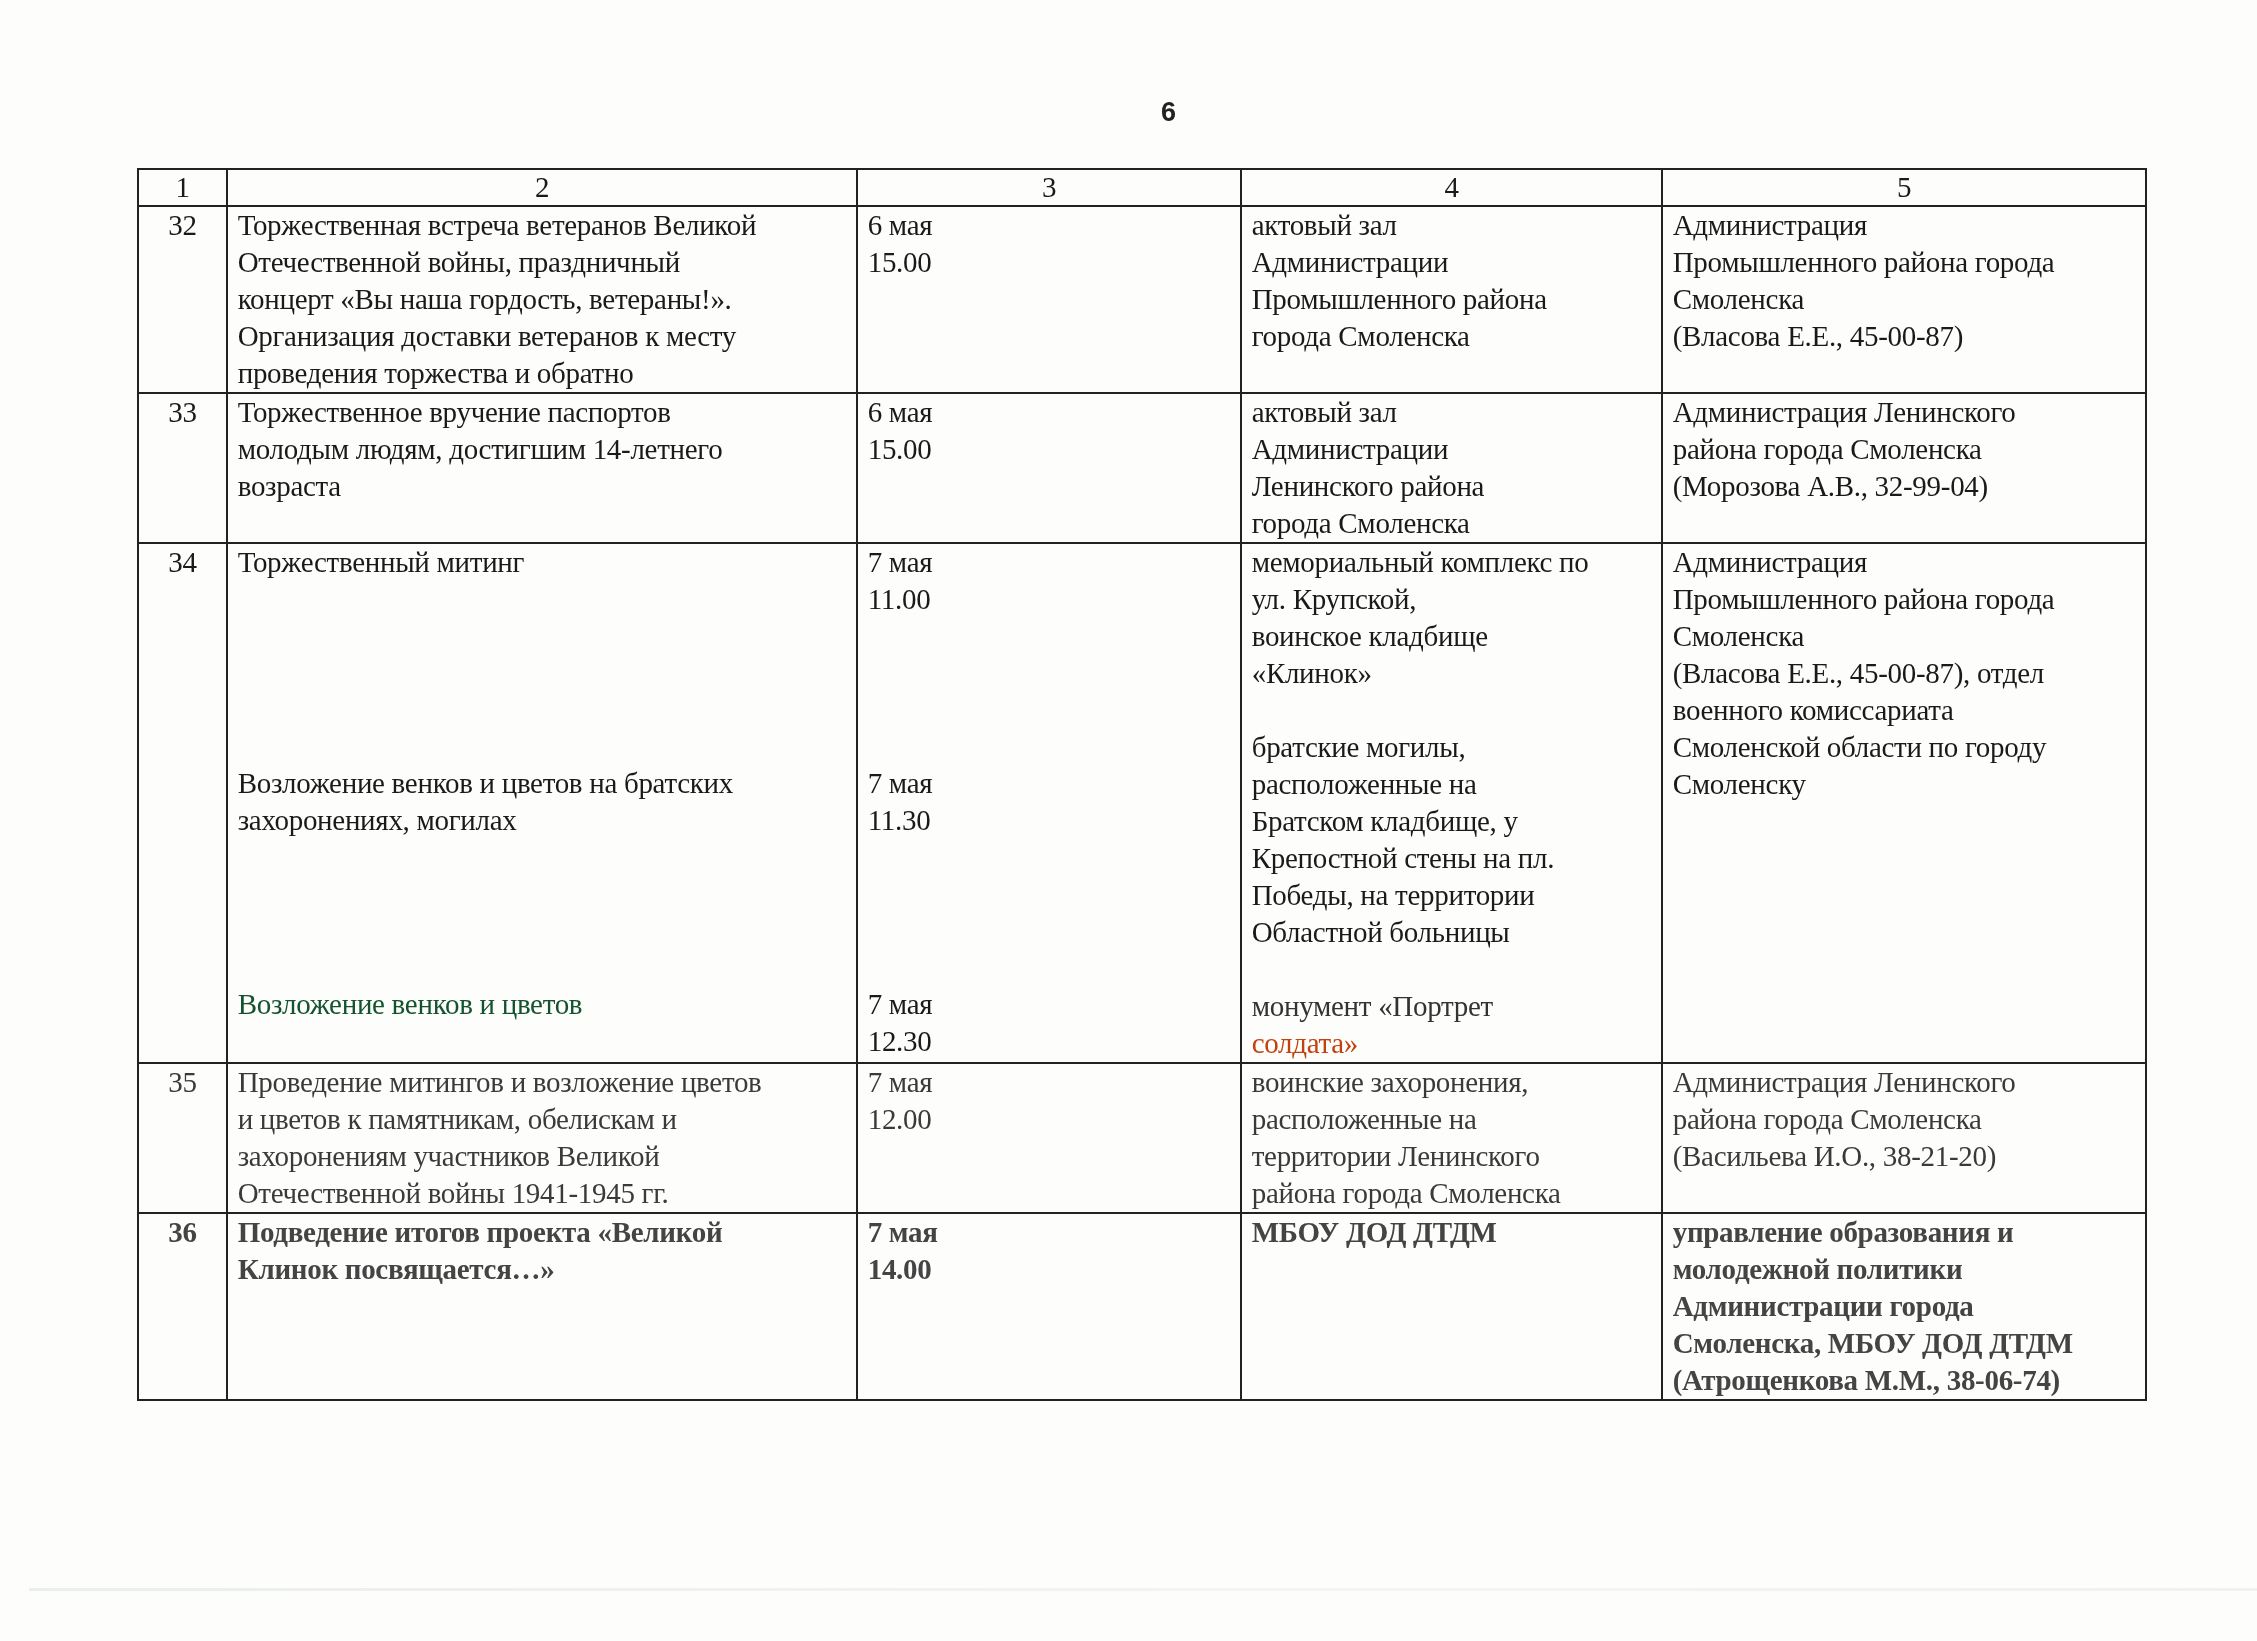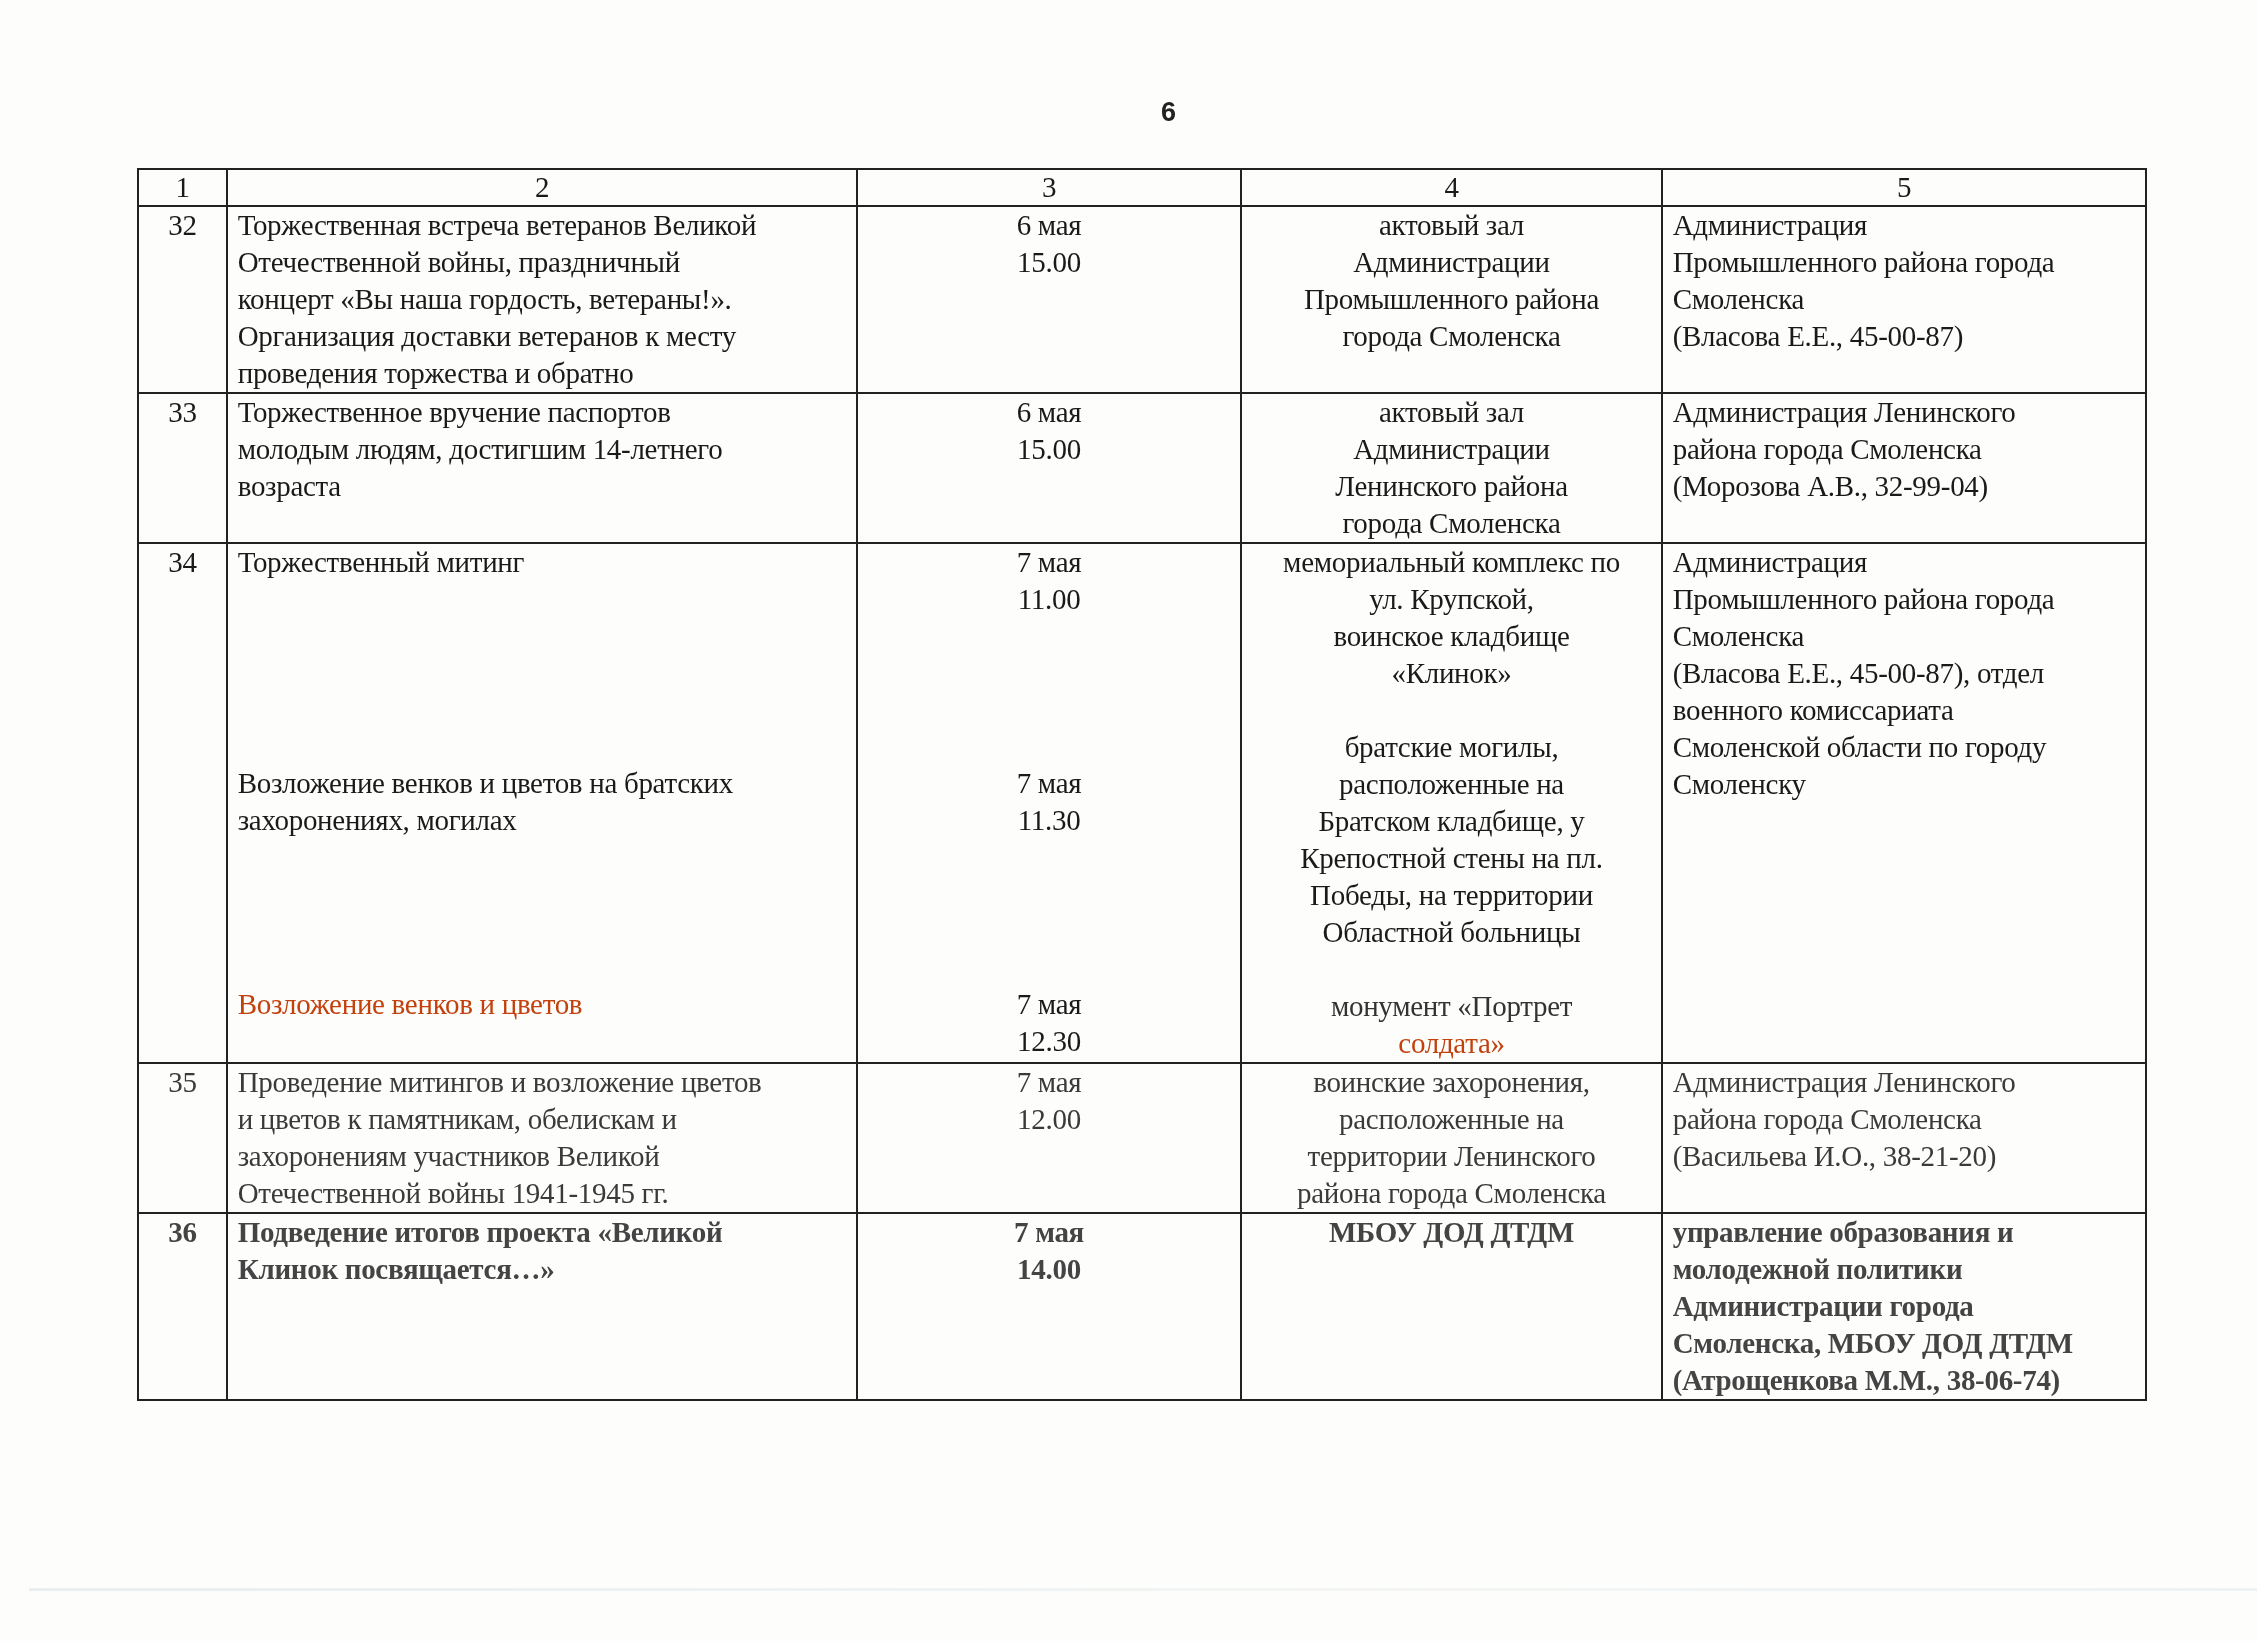--- a/index.html
+++ b/index.html
@@ -16,21 +16,21 @@
     border-collapse: collapse; table-layout: fixed;
   }
   table.schedule td {
     border: 2.4px solid #222; vertical-align: top; padding: 0 9.7px;
     font-size: 29px; line-height: 37px; letter-spacing: -0.3px;
   }
   col.c1 { width: 89px; } col.c2 { width: 630px; } col.c3 { width: 384px; }
   col.c4 { width: 421px; } col.c5 { width: 484px; }
   tr.hdr td { text-align: center; height: 35px; line-height: 35px; }
   td.num { text-align: center; }
-  td.center { text-align: center; }
+  td.center { text-align: left; }
   .block { display: block; }
   .gap-34b { height: 37px; }
   .faded td { color: #3a3a3a; }
   .faded-strong td { color: #444; border-color: #555; }
   .row32 td { height: 181px; margin-top: 33px; }
   .row33 td { height: 148px; margin-left: 24px; }
   .row34 td { height: 515px; }
   .row35 td { height: 145px; }
   .row36 td { height: 184px; font-weight: bold; }
   .scan-streak {
@@ -113,21 +113,21 @@
 
     <tr class="row34">
       <td class="num">34</td>
       <td>
         <span class="block">Торжественный митинг</span>
         <span class="block" style="height:147px"></span>
         <span class="block gap-34b"></span>
         <span class="block">Возложение венков и цветов на братских</span>
         <span class="block">захоронениях, могилах</span>
         <span class="block" style="height:147px"></span>
-        <span class="block" style="color:#c2410c">Возложение венков и цветов</span>
+        <span class="block" style="color:#14532d">Возложение венков и цветов</span>
       </td>
       <td class="center">
         <span class="block">7 мая</span>
         <span class="block">11.00</span>
         <span class="block" style="height:110px"></span>
         <span class="block gap-34b"></span>
         <span class="block">7 мая</span>
         <span class="block">11.30</span>
         <span class="block" style="height:147px"></span>
         <span class="block">7 мая</span>

